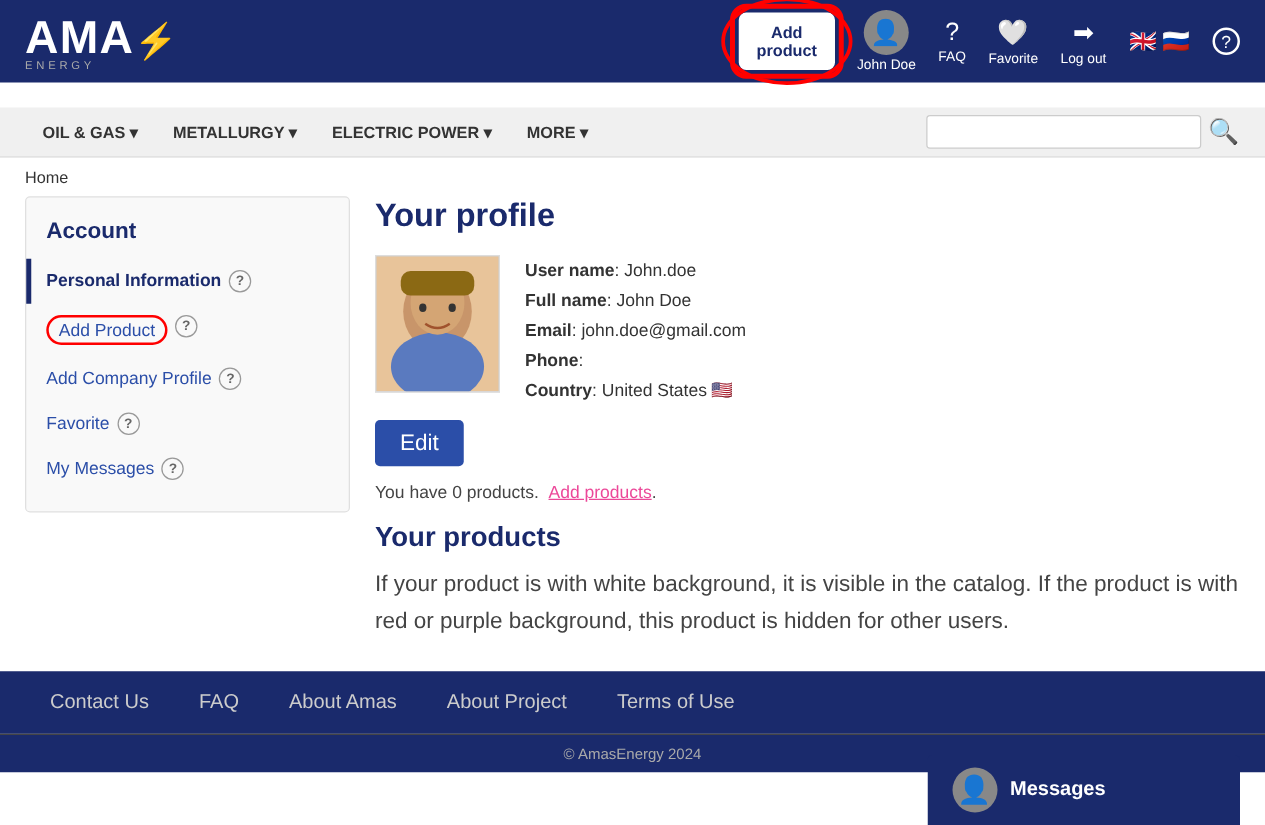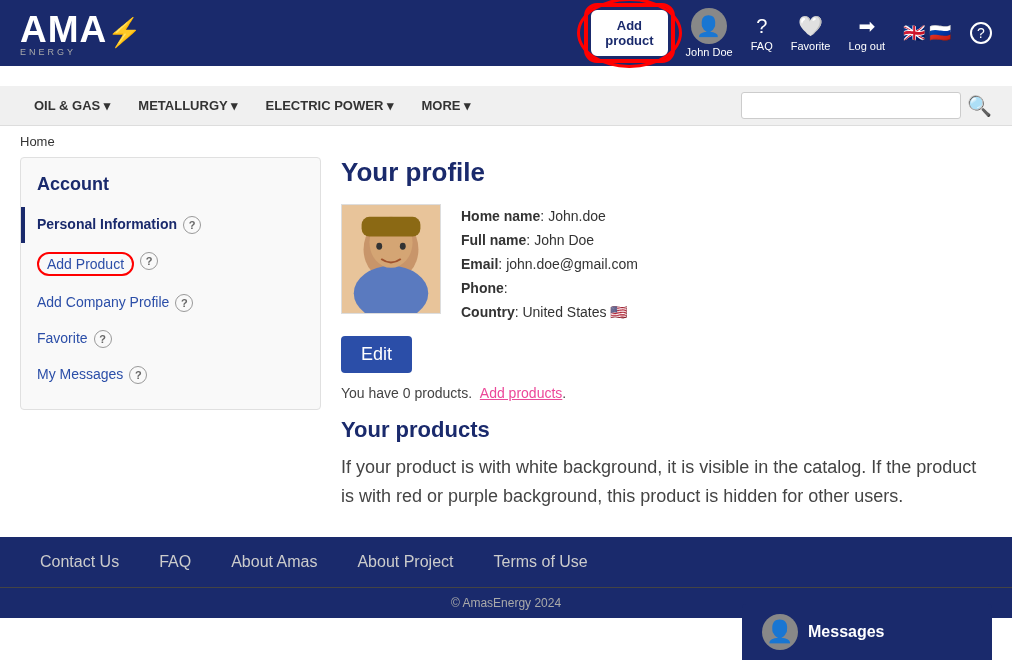--- a/index.html
+++ b/index.html
@@ -136,21 +136,21 @@
 
     
     .main-layout {
       display: flex;
       min-height: 380px;
       padding: 0 20px 20px 20px;
     }
 
     
     .sidebar {
-      width: 301px;
+      width: 260px;
       min-width: 220px;
       background: #f9f9f9;
       border: 1px solid #e0e0e0;
       border-radius: 4px;
       padding: 16px 0;
       margin-right: 20px;
       height: fit-content;
     }
     .sidebar-title {
       font-size: 18px;
@@ -441,21 +441,21 @@
     <ellipse cx="50" cy="90" rx="38" ry="28" fill="#5a7abf"></ellipse>
     <ellipse cx="50" cy="38" rx="22" ry="26" fill="#d4a574"></ellipse>
     <rect x="20" y="12" width="60" height="20" fill="#8B6914" rx="8"></rect>
     <ellipse cx="38" cy="42" rx="3" ry="3.5" fill="#333"></ellipse>
     <ellipse cx="62" cy="42" rx="3" ry="3.5" fill="#333"></ellipse>
     <path d="M40 55 Q50 62 60 55" stroke="#a0522d" stroke-width="2" fill="none"></path>
   </svg>
         </div>
       <div class="profile-details">
         <div class="profile-field">
-          <span class="label">Home name</span>: 
+          <span class="label">User name</span>: 
           <span>John.doe</span>
         </div>
         <div class="profile-field">
           <span class="label">Full name</span>: 
           <span>John Doe</span>
         </div>
         <div class="profile-field">
           <span class="label">Email</span>: 
           <span>john.doe@gmail.com</span>
         </div>

